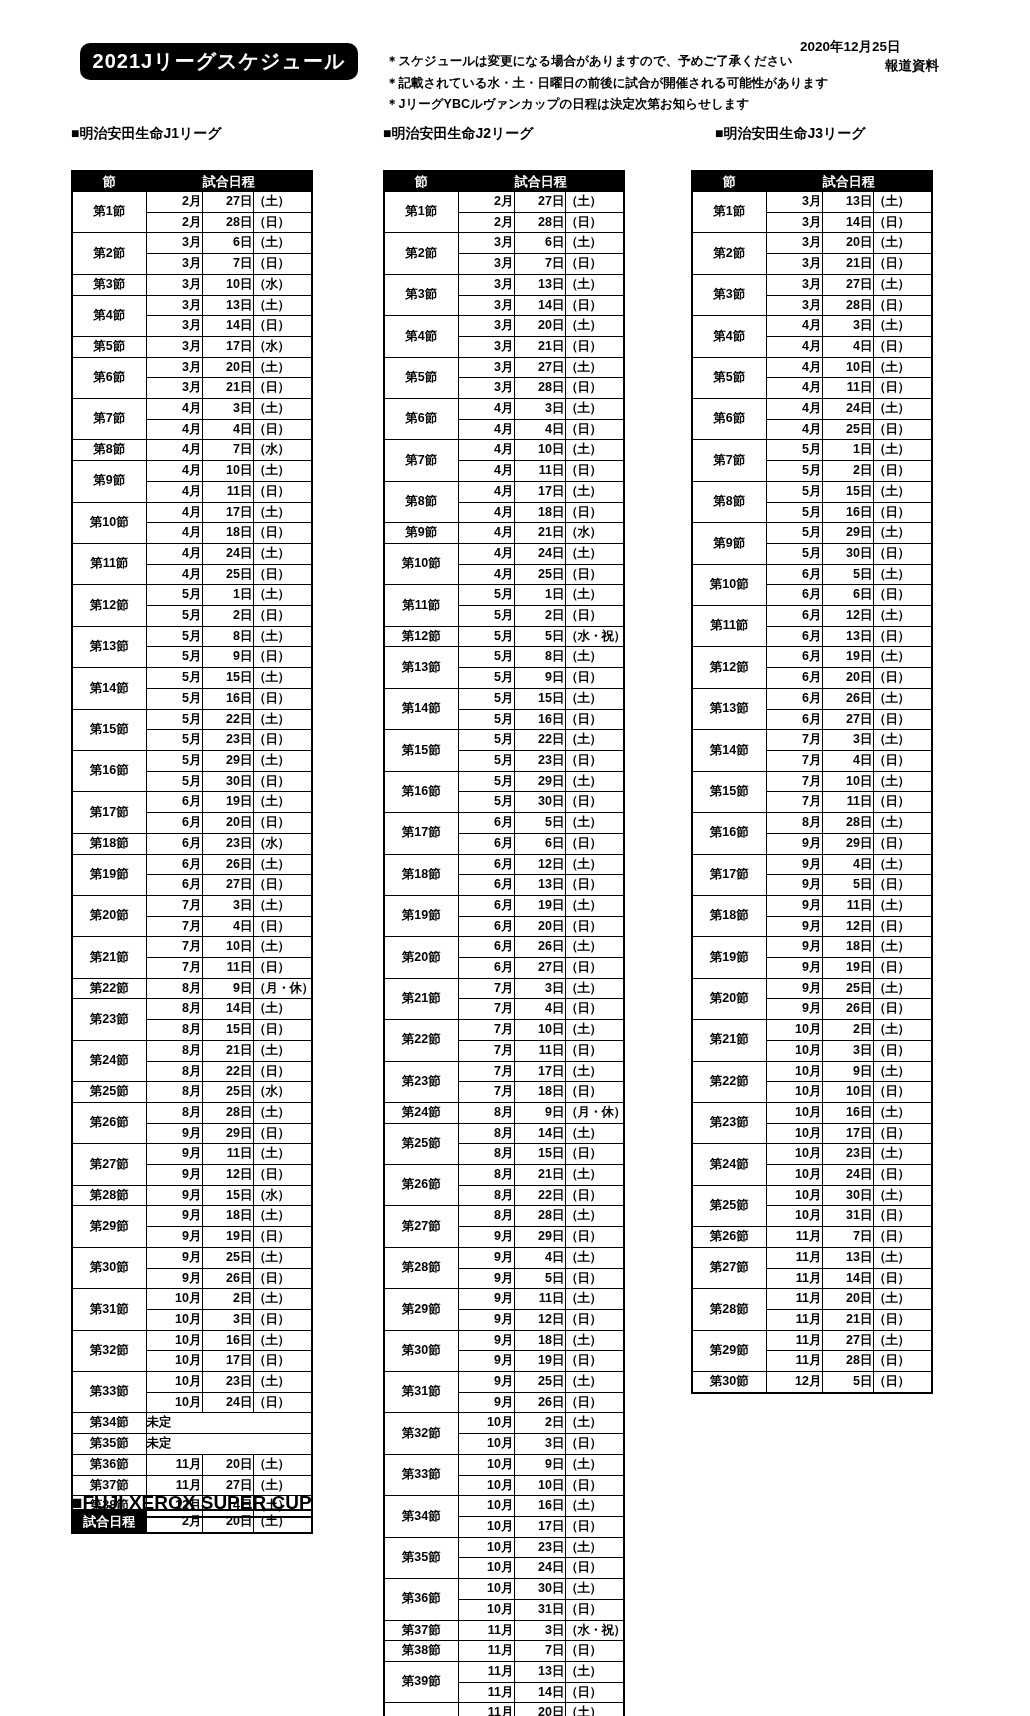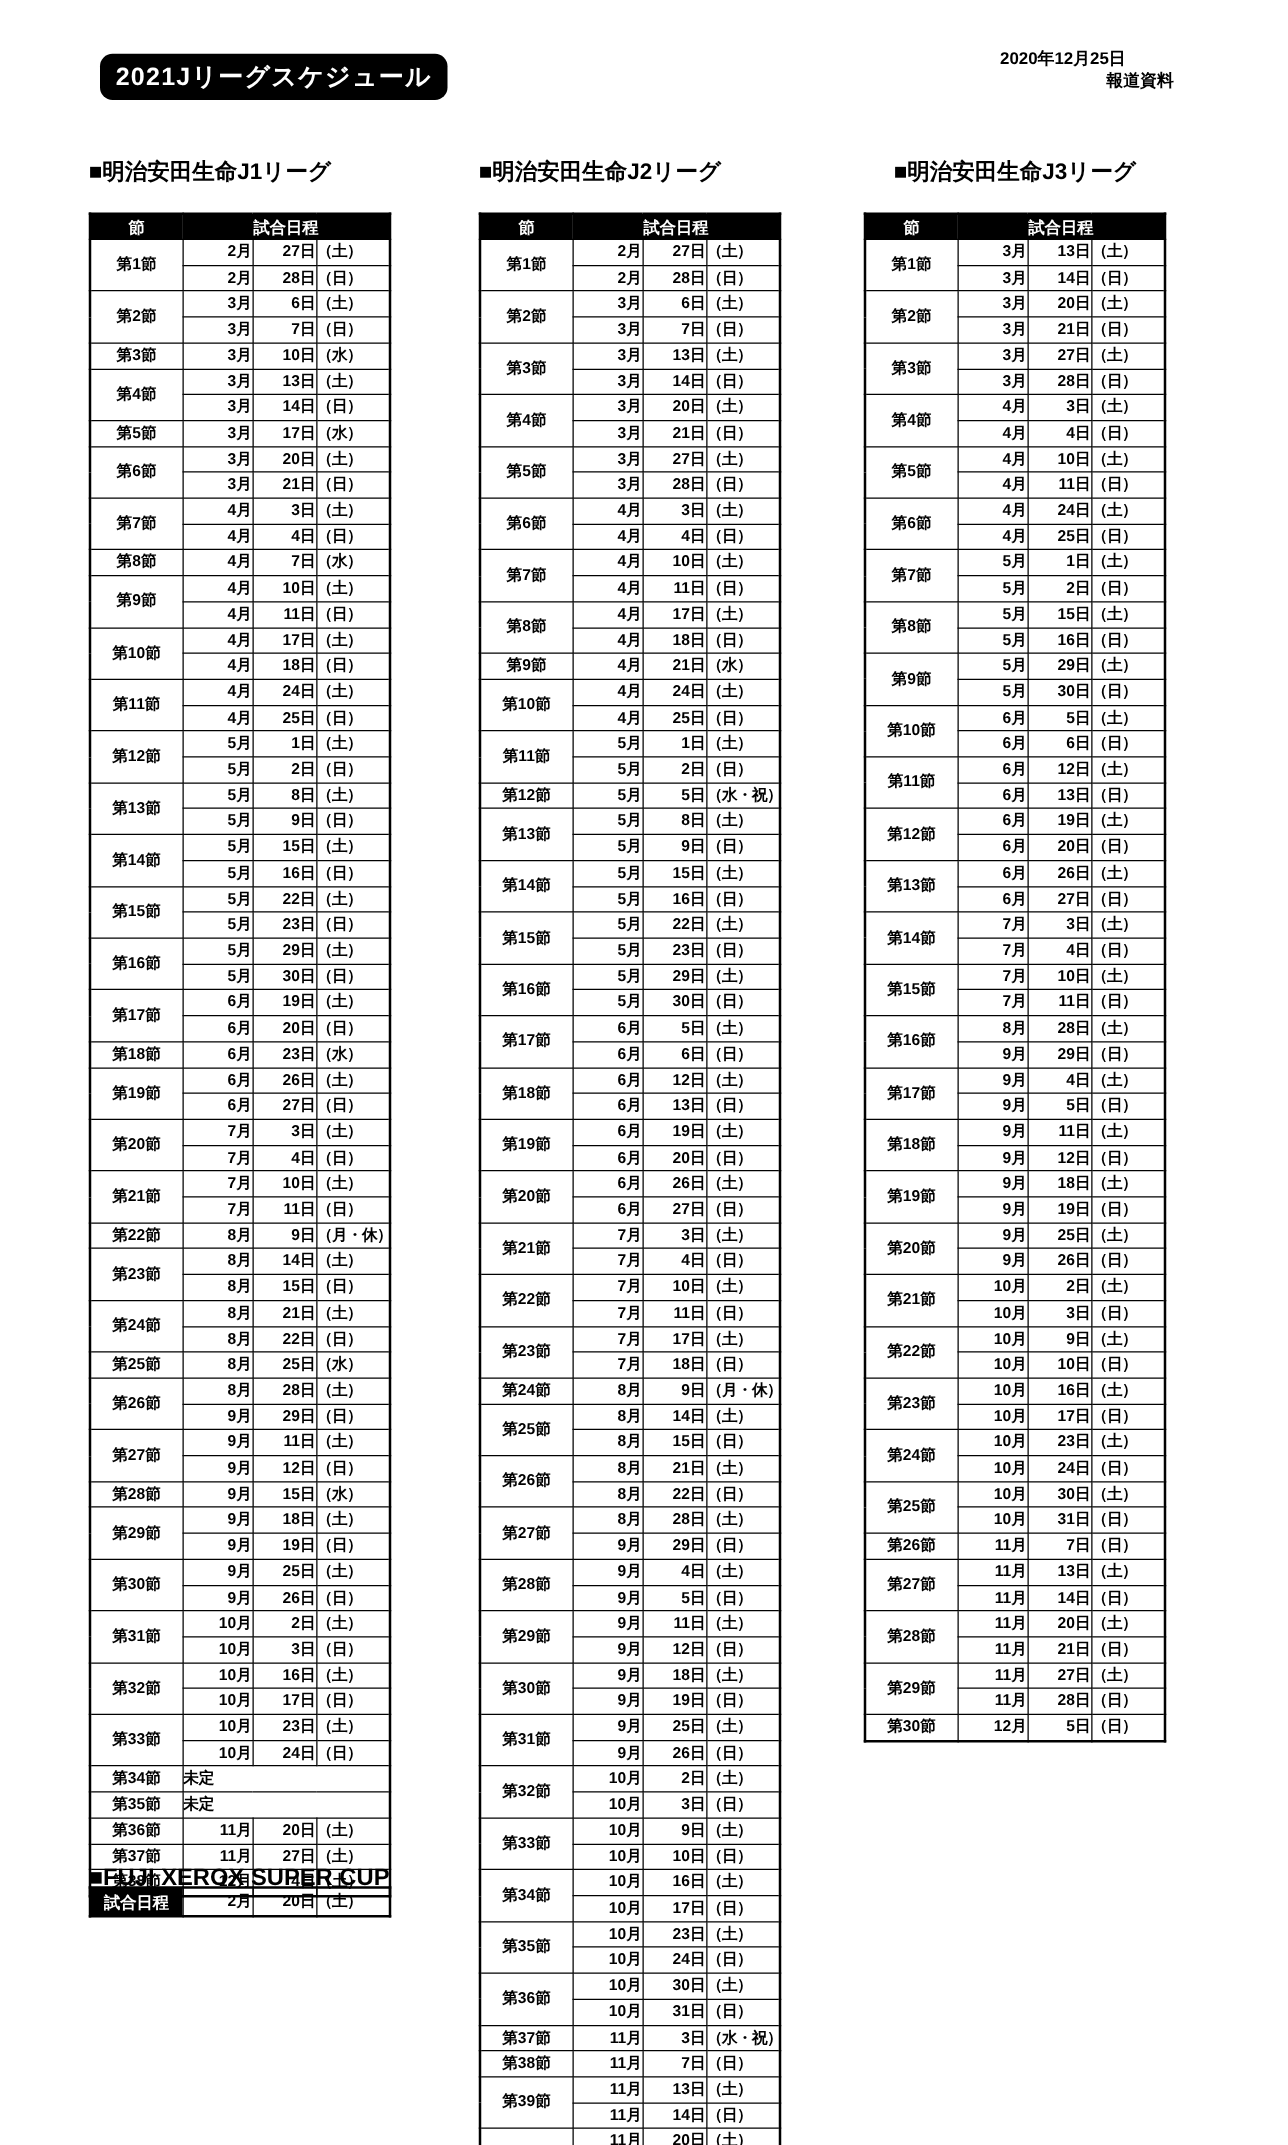--- a/index.html
+++ b/index.html
@@ -12,21 +12,21 @@
   .title-badge {
     position:absolute; left:80px; top:31px; width:278px; height:37px;
     background:#000; border-radius:10px; color:#fff;
     display:flex; align-items:center; justify-content:center;
     font-size:20px; letter-spacing:1px;
   }
   .notes { position:absolute; left:386px; top:39px; font-size:12.5px; line-height:21.5px; }
   .datebox { position:absolute; left:800px; top:25px; width:152px; font-size:13.5px; line-height:20px; }
   .datebox .pub-date { }
   .datebox .doc-type { text-align:right; padding-right:13px;font-family:Liberation Mono, monospace; }
-  .league-heading { position:absolute; top:113px; font-size:18px; }
+  .league-heading { position:absolute; top:113px; font-size:14px; }
   #h-j1 { left:71px; } #h-j2 { left:383px; } #h-j3 { left:715px; }
   #h-sc { left:71px; top:1480px; position:absolute; font-size:19px; }
   .tablewrap { position:absolute; top:158px; }
   #t-j1 { left:71px; } #t-j2 { left:383px; } #t-j3 { left:691px; }
   #t-sc { left:71px; top:1497px; position:absolute; }
   table.sched { border-collapse:collapse; table-layout:fixed; width:240px; border:2px solid #000; }
   table.sched th, table.sched td {
     border:1px solid #000; padding:0; margin:0; vertical-align:middle;
     font-size:12.5px; font-weight:bold; height:19.7px; line-height:19.7px;
     overflow:visible; white-space:nowrap;
@@ -45,20 +45,25 @@
 </style>
 </head>
 <body>
 
 <div class="page">
 
   <div class="title-badge">
     <span>2021Jリーグスケジュール</span>
   </div>
 
+  <div class="notes">
+    <div>＊スケジュールは変更になる場合がありますので、予めご了承ください</div>
+    <div>＊記載されている水・土・日曜日の前後に試合が開催される可能性があります</div>
+    <div>＊JリーグYBCルヴァンカップの日程は決定次第お知らせします</div>
+  </div>
 
   <div class="datebox">
     <div class="pub-date">2020年12月25日</div>
     <div class="doc-type">報道資料</div>
   </div>
 
   <div class="league-heading" id="h-j1">■明治安田生命J1リーグ</div>
   <div class="league-heading" id="h-j2">■明治安田生命J2リーグ</div>
   <div class="league-heading" id="h-j3">■明治安田生命J3リーグ</div>
 

